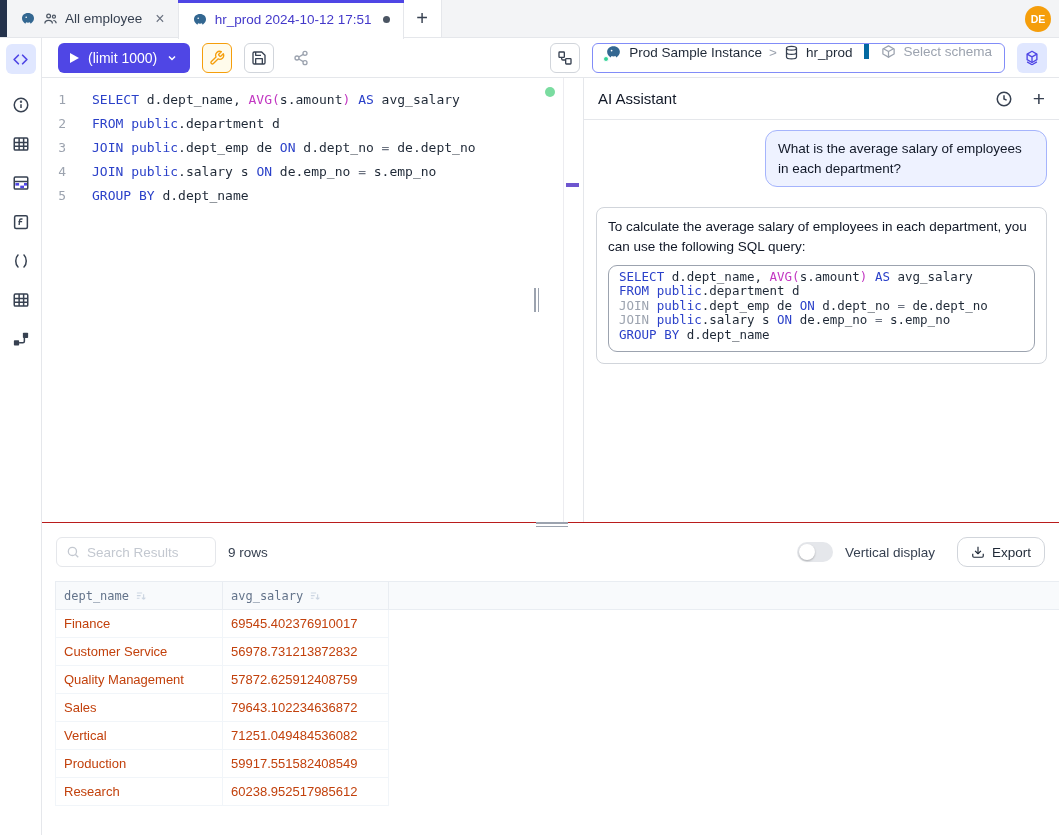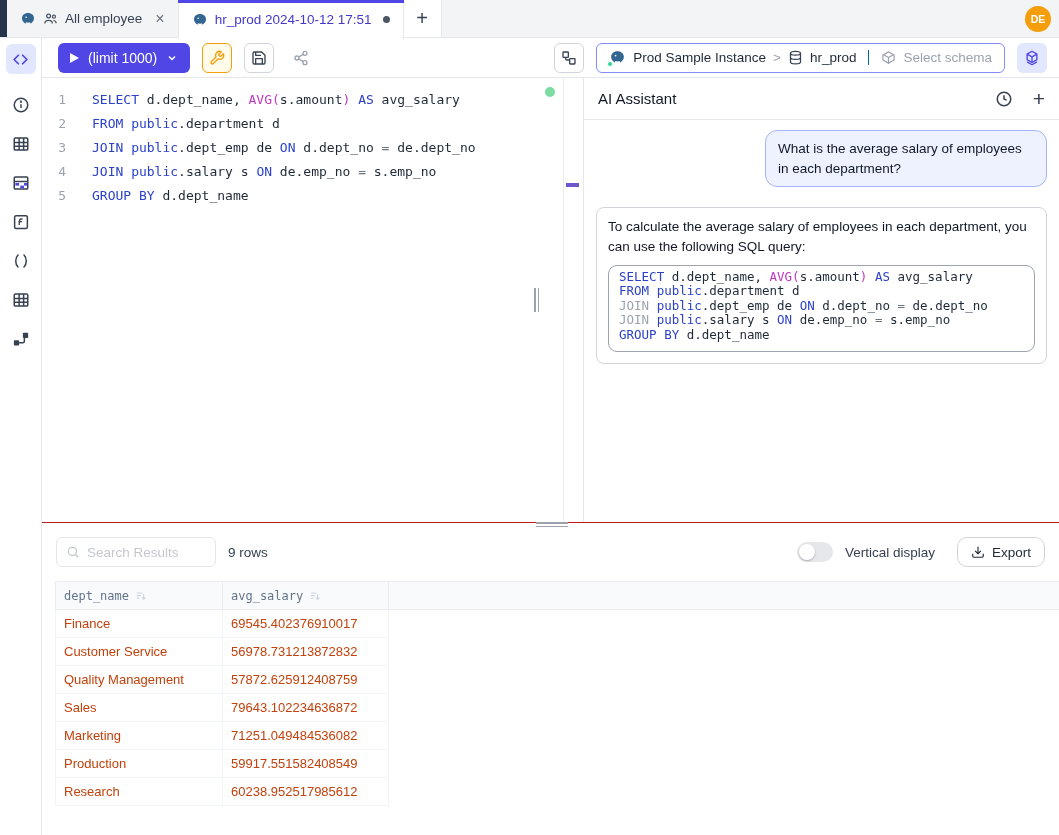--- a/index.html
+++ b/index.html
@@ -20,24 +20,24 @@
   .avatar { margin-left:auto; align-self:center; margin-right:8px; width:26px; height:26px; border-radius:50%; background:#f59e0b; color:#fff; font-size:10.5px; font-weight:bold; display:flex; align-items:center; justify-content:center; }
 
   
   .toolbar { position:absolute; left:42px; top:38px; width:1017px; height:40px; background:#fff; border-bottom:1px solid #e5e7eb; display:flex; align-items:center; padding:0 12px 0 16px; gap:12px; z-index:1; }
   .run-btn { height:30px; background:#4f46e5; border:none; border-radius:6px; color:#fff; display:flex; align-items:center; gap:9px; padding:0 12px; font-size:14px; font-family:inherit; cursor:pointer; }
   .play-tri { width:0; height:0; border-left:9px solid #fff; border-top:5.5px solid transparent; border-bottom:5.5px solid transparent; }
   .icon-btn { width:30px; height:30px; border-radius:6px; background:#fff; border:1px solid #d1d5db; display:flex; align-items:center; justify-content:center; cursor:pointer; }
   .icon-btn.wrench { border-color:#f59e0b; background:#fffbeb; }
   .icon-btn.plain { border:none; }
   .tb-spacer { flex:1; }
-  .conn-pill { height:30px; border:1px solid #818cf8; border-radius:6px; display:flex; align-items:center; font-size:13.5px; color:#1f2937; background:#fff; }
+  .conn-pill { height:30px; border:1px solid #818cf8; border-radius:6px; display:flex; align-items:flex-start; font-size:13.5px; color:#1f2937; background:#fff; }
   .conn-main { display:flex; align-items:center; gap:7px; padding:0 12px; cursor:pointer; }
   .conn-sep { color:#9ca3af; }
-  .conn-schema { display:flex; align-items:center; gap:7px; padding:0 12px; border-left:1px solid #0369a1; color:#9ca3af; cursor:pointer; }
+  .conn-schema { display:flex; align-items:center; gap:7px; padding:0 12px; border-left:5px solid #0369a1; color:#9ca3af; cursor:pointer; }
   .pg-wrap { position:relative; width:17px; height:17px; }
   .pg-dot { position:absolute; left:-2px; bottom:-1px; width:6px; height:6px; border-radius:50%; background:#34d399; border:1px solid #fff; }
   .ai-btn { width:30px; height:30px; border-radius:6px; background:#e0e7ff; border:none; display:flex; align-items:center; justify-content:center; cursor:pointer; }
 
   
   .sidebar { position:absolute; left:0; top:38px; width:42px; height:797px; background:#fff; border-right:1px solid #e5e7eb; display:flex; flex-direction:column; align-items:center; z-index:2; }
   .side-code-btn { margin-top:6px; width:30px; height:30px; border-radius:6px; background:#e0e7ff; border:none; display:flex; align-items:center; justify-content:center; cursor:pointer; }
   .side-icon { margin-top:19px; width:20px; height:20px; display:flex; align-items:center; justify-content:center; cursor:pointer; color:#374151; }
   .side-icon.first { margin-top:21px; }
 
@@ -432,21 +432,21 @@
             <td>Quality Management</td>
             <td>57872.625912408759</td>
             <td class="fill"></td>
           </tr>
           <tr>
             <td>Sales</td>
             <td>79643.102234636872</td>
             <td class="fill"></td>
           </tr>
           <tr>
-            <td>Marketing</td>
+            <td>Vertical</td>
             <td>71251.049484536082</td>
             <td class="fill"></td>
           </tr>
           <tr>
             <td>Production</td>
             <td>59917.551582408549</td>
             <td class="fill"></td>
           </tr>
           <tr>
             <td>Research</td>

